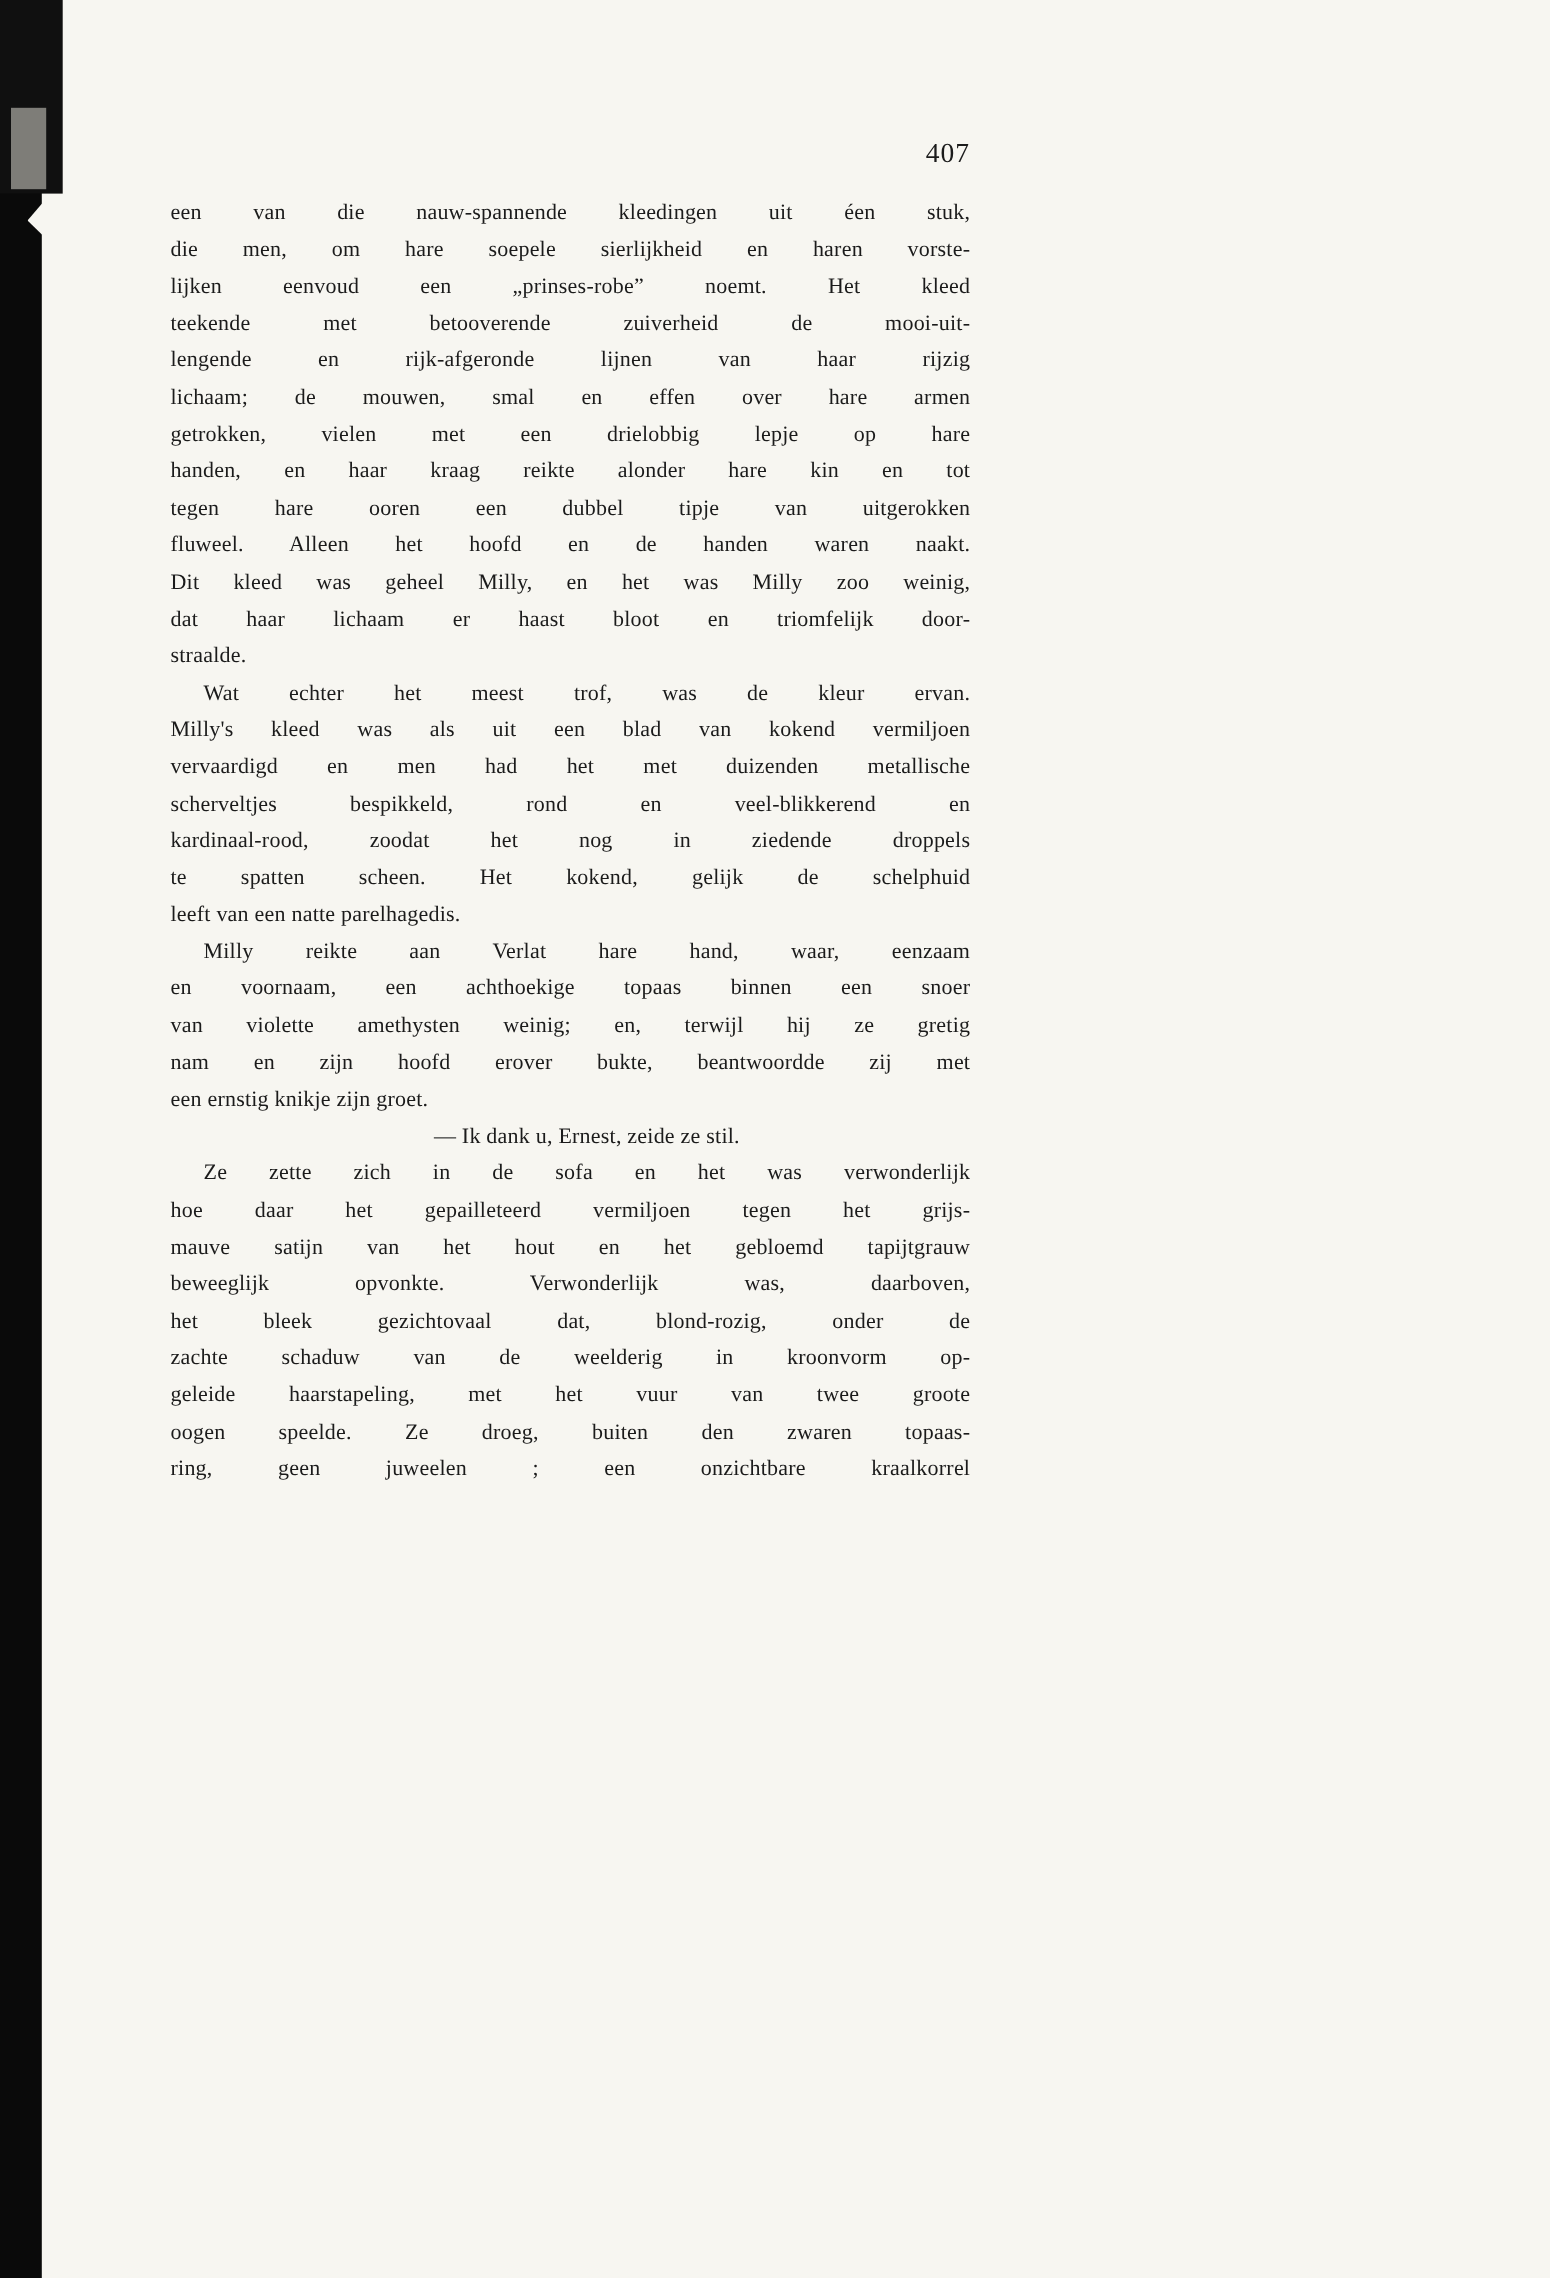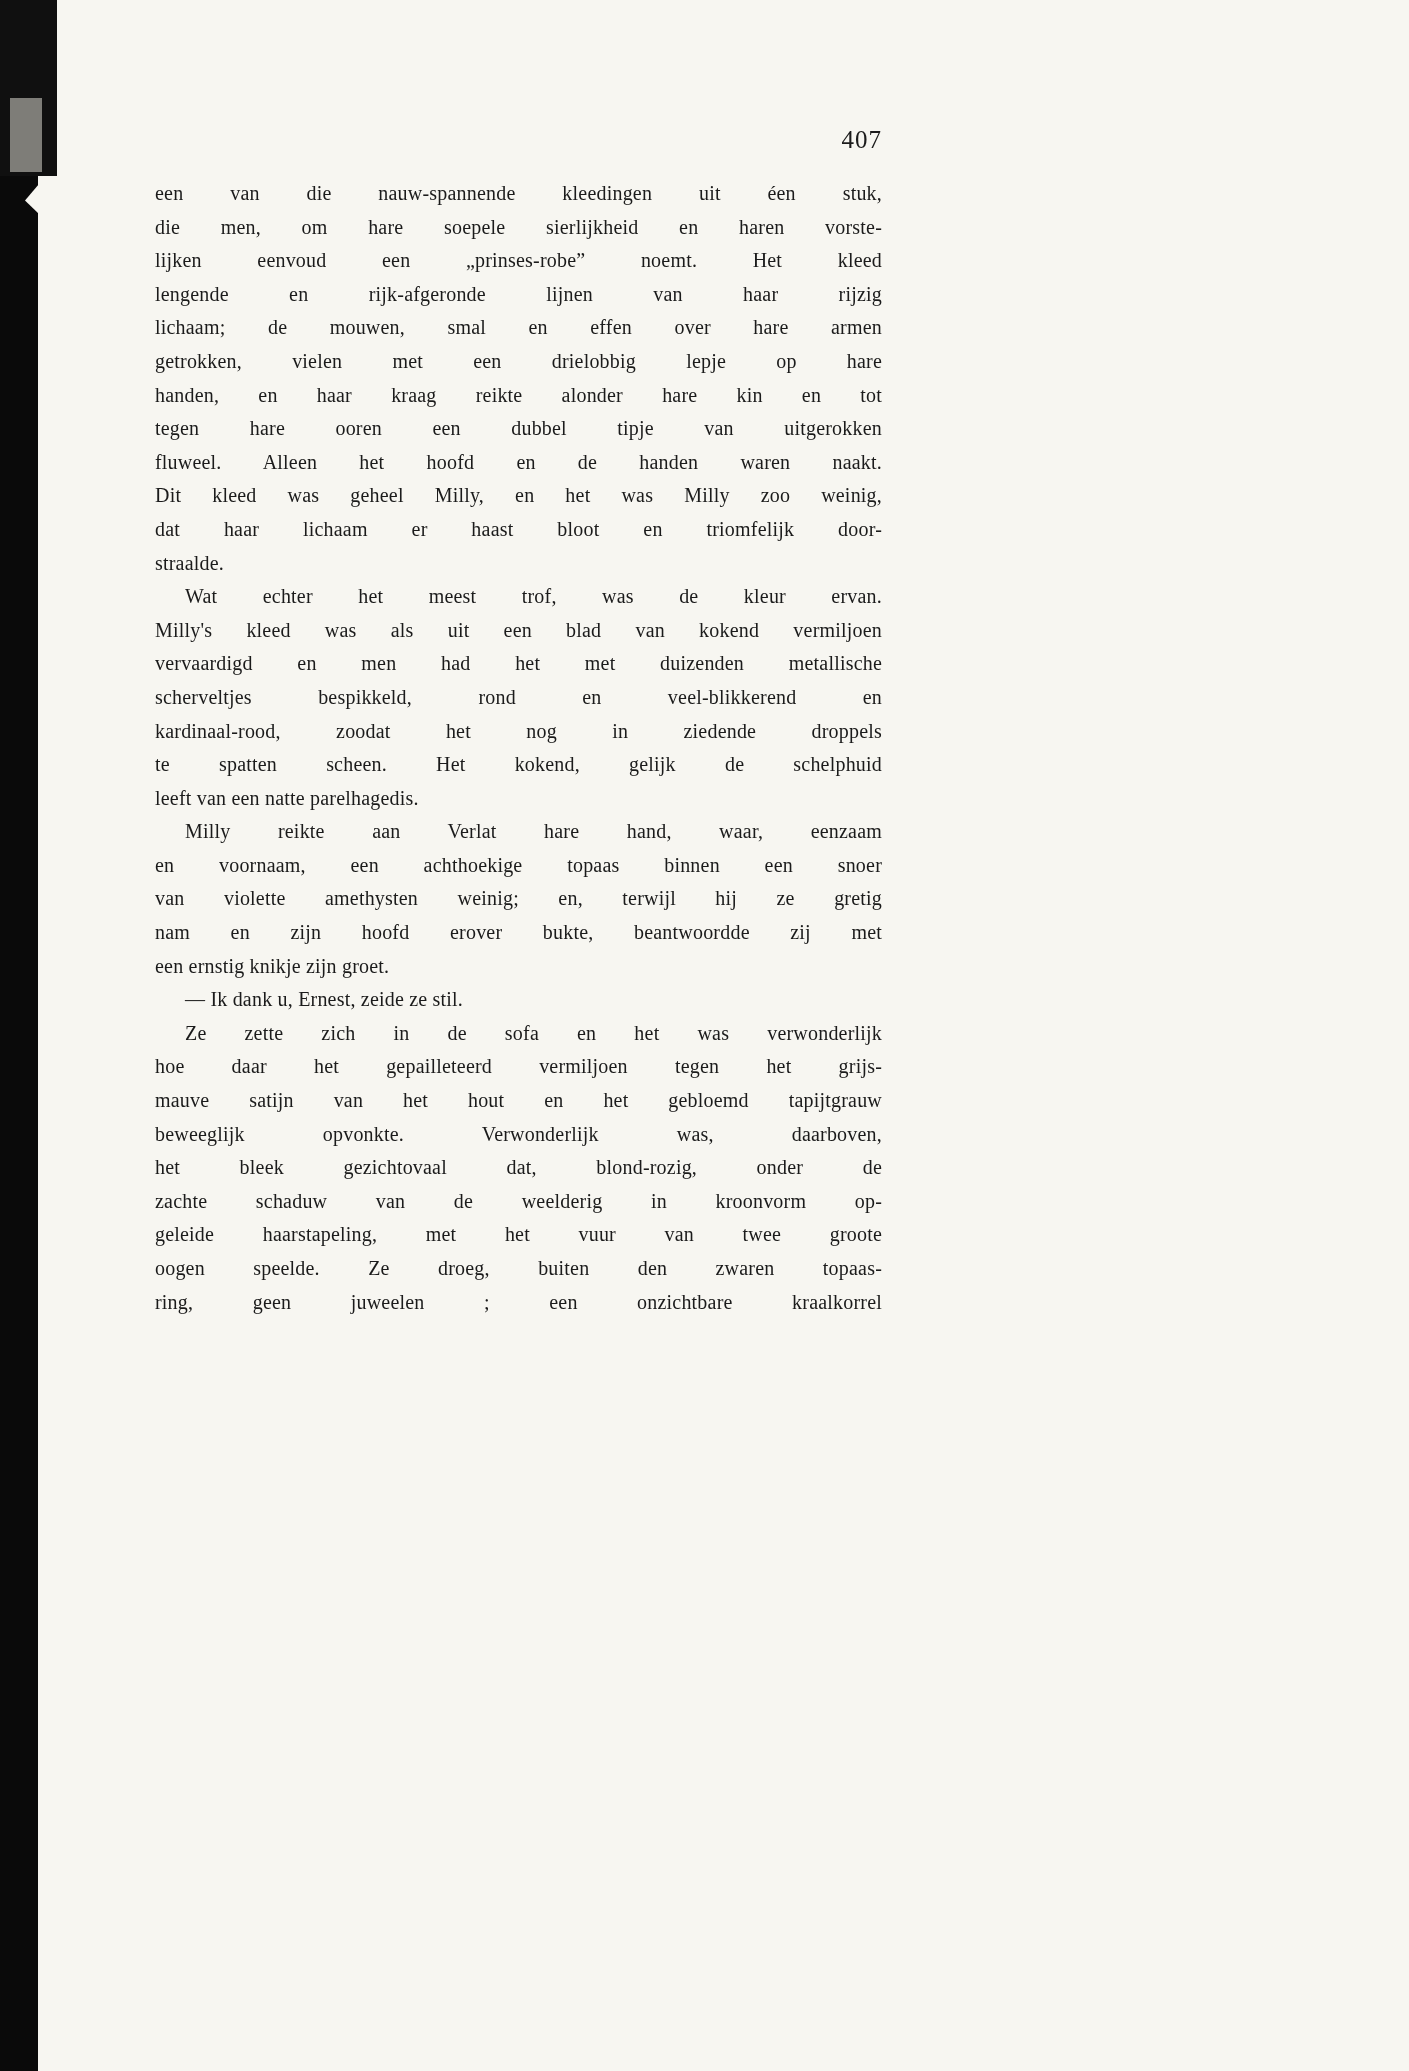--- a/index.html
+++ b/index.html
@@ -42,37 +42,38 @@
   }
   .text-block {
     position: absolute; left: 155px; top: 177px;
     width: 727px;
     font-size: 20px;
     line-height: 33.6px;
     letter-spacing: 0.2px;
   }
   .line { text-align: left; white-space: normal; }
   .line.just { text-align: justify; text-align-last: justify; }
-  .line.indent { text-indent: 30px; }
+  .line.indent { text-indent: 30px; text-align: center; }
 </style>
 </head>
 <body>
 
 <div>
   <div class="binding-bar"></div>
   <div class="binding-top"></div>
   <div class="binding-gray"></div>
   <div class="binding-notch"></div>
 
   <div class="page-number">407</div>
 
   <div class="text-block">
       <div class="line just">een van die nauw-spannende kleedingen uit éen stuk,</div>
       <div class="line just">die men, om hare soepele sierlijkheid en haren vorste-</div>
       <div class="line just">lijken eenvoud een „prinses-robe” noemt. Het kleed</div>
+      <div class="line just">teekende met betooverende zuiverheid de mooi-uit-</div>
       <div class="line just">lengende en rijk-afgeronde lijnen van haar rijzig</div>
       <div class="line just">lichaam; de mouwen, smal en effen over hare armen</div>
       <div class="line just">getrokken, vielen met een drielobbig lepje op hare</div>
       <div class="line just">handen, en haar kraag reikte alonder hare kin en tot</div>
       <div class="line just">tegen hare ooren een dubbel tipje van uitgerokken</div>
       <div class="line just">fluweel. Alleen het hoofd en de handen waren naakt.</div>
       <div class="line just">Dit kleed was geheel Milly, en het was Milly zoo weinig,</div>
       <div class="line just">dat haar lichaam er haast bloot en triomfelijk door-</div>
       <div class="line">straalde.</div>
       <div class="line just indent">Wat echter het meest trof, was de kleur ervan.</div>

